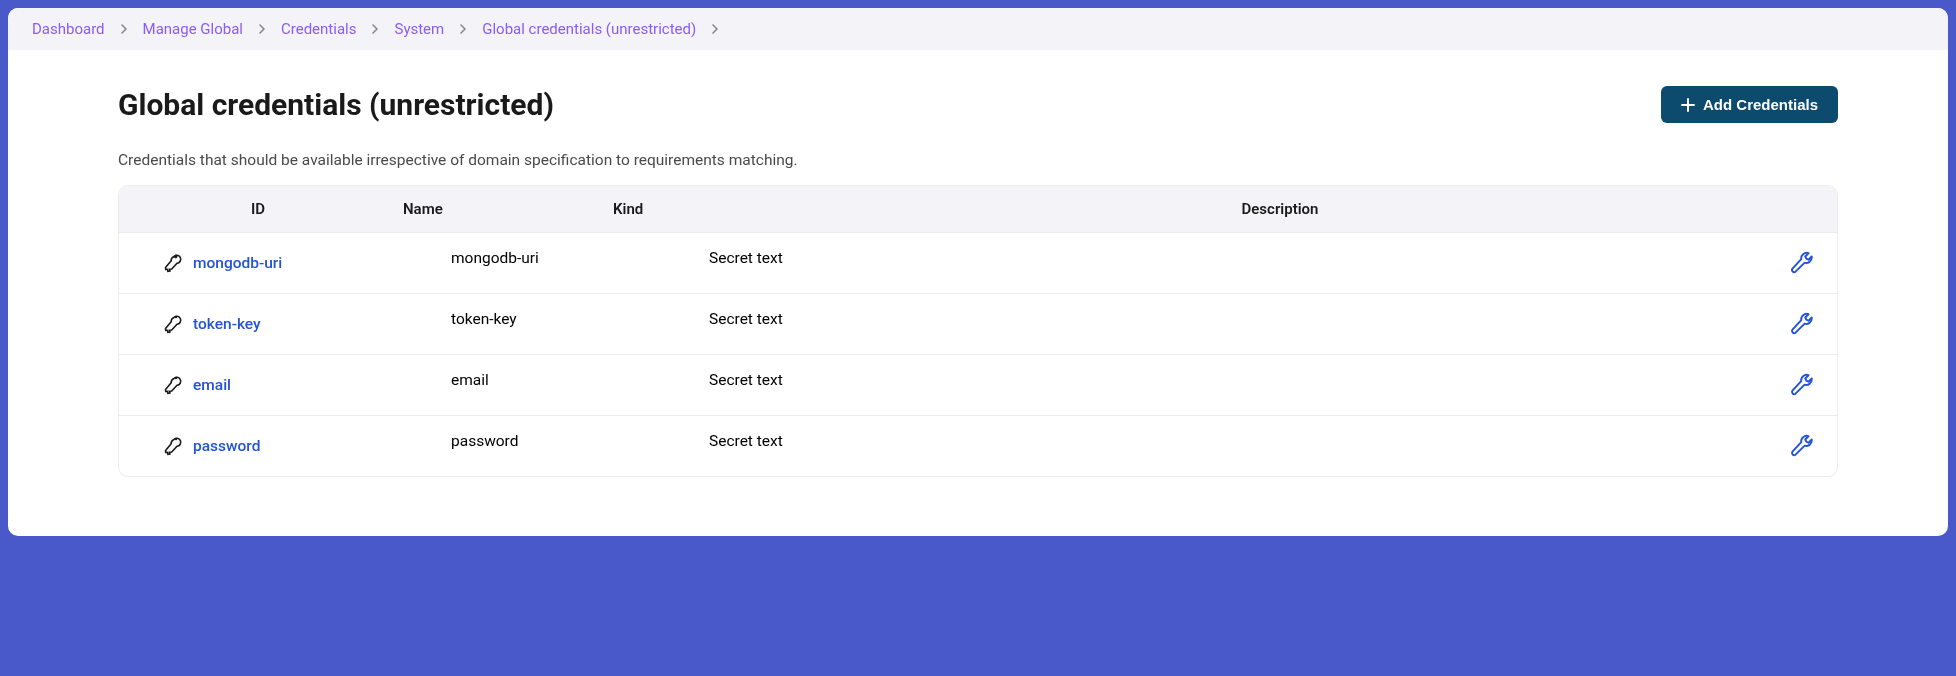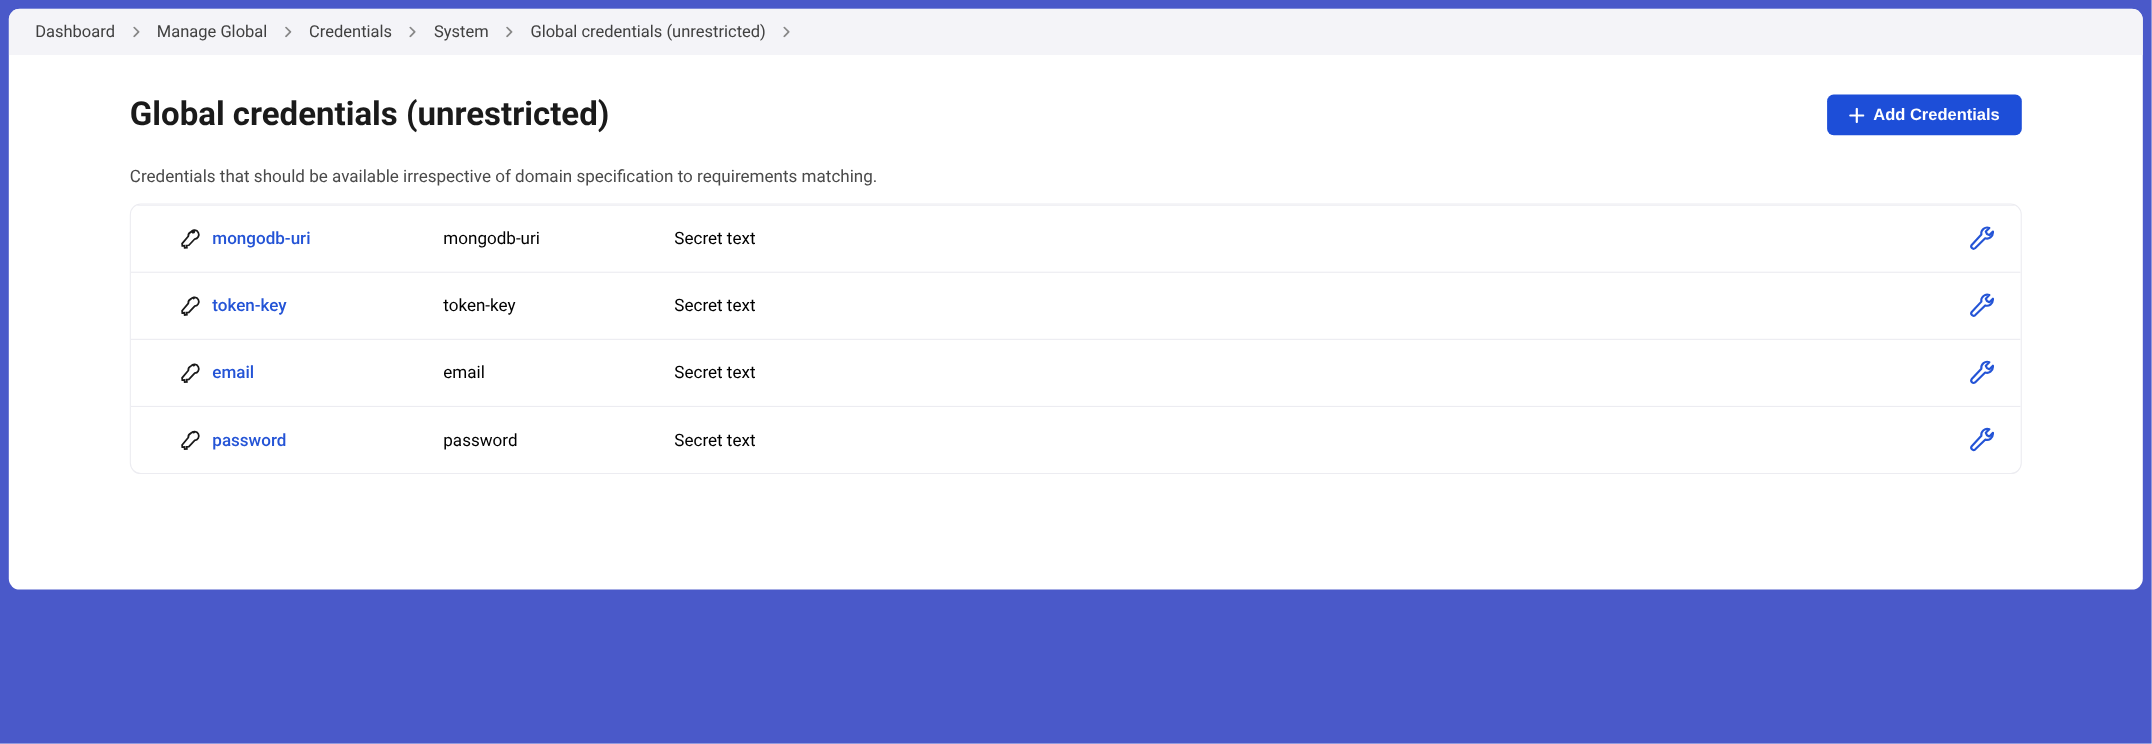--- a/index.html
+++ b/index.html
@@ -18,21 +18,21 @@
   .breadcrumb-bar {
     background: #f4f4f8;
     padding: 12px 24px;
     display: flex;
     align-items: center;
     gap: 14px;
     font-size: 15px;
     color: #333;
   }
   .breadcrumb-item {
-    color: #404040;
+    color: #8b5cf6;
     cursor: pointer;
   }
   .breadcrumb-sep {
     color: #888;
     display: inline-flex;
     align-items: center;
   }
   .content {
     padding: 36px 110px 0 110px;
   }
@@ -41,21 +41,21 @@
     justify-content: space-between;
     align-items: center;
     margin-bottom: 28px;
   }
   .page-title {
     font-size: 30px;
     font-weight: 700;
     color: #1a1a1a;
   }
   .add-btn {
-    background: #1d4ed8;
+    background: #0c4a6e;
     color: #fff;
     border: none;
     border-radius: 6px;
     padding: 10px 20px;
     font-size: 15px;
     font-weight: 600;
     display: inline-flex;
     align-items: center;
     gap: 8px;
     cursor: pointer;
@@ -88,24 +88,24 @@
   .col-name { width: 210px; }
   .col-kind { width: 280px; }
   .col-desc { flex: 1; }
   .col-action { width: 70px; display:flex; align-items:center; justify-content:center;}
   .table-header .col-id { text-align: center; padding-right: 60px;}
   .table-header .col-name { padding-left: 0;}
   .table-header .col-kind { padding-left: 0;}
   .table-header .col-desc { text-align: center; padding-right:100px;}
   .table-row {
     display: flex;
-    align-items: center;
     padding: 16px 0;
     border-top: 1px solid #ececf1;
     font-size: 15.5px;
+    gap: 48px;
   }
   .id-link {
     color: #2454d6;
     cursor: pointer;
     font-weight: 500;
   }
   .key-icon svg { width: 24px; height: 24px; }
   .wrench-icon { cursor: pointer; display:inline-flex;}
   .wrench-icon svg { width: 26px; height: 26px; }
   .cell-id { display:flex; align-items:center; gap:10px; padding-left:40px;}
@@ -157,20 +157,28 @@
               <path d="M7 1 L7 13 M1 7 L13 7" stroke="#fff" stroke-width="2" stroke-linecap="round"></path>
             </svg>
         </span>
         <span>Add Credentials</span>
       </button>
     </div>
 
     <p class="description">Credentials that should be available irrespective of domain specification to requirements matching.</p>
 
     <div class="table">
+      <div class="table-header">
+        <div class="col-icon"></div>
+        <div class="col-id">ID</div>
+        <div class="col-name">Name</div>
+        <div class="col-kind">Kind</div>
+        <div class="col-desc">Description</div>
+        <div class="col-action"></div>
+      </div>
 
       <div class="table-row">
         <div class="col-id cell-id" style="width:284px">
           <span class="key-icon">
             <svg viewBox="0 0 24 24">
                 <path d="M15 8 a4 4 0 1 1 2.8 6.8 L12 20 l-2 0 l0 2 l-2 0 l0 -2 l-2 0 l0 -2 l6.2 -6.2 A4 4 0 0 1 15 8 Z M17 7 a1 1 0 1 0 0.001 0" fill="none" stroke="#1a1a1a" stroke-width="1.6" transform="rotate(-5 12 12)"></path>
                 <circle cx="17" cy="7" r="1.2" fill="#1a1a1a"></circle>
               </svg>
           </span>
           <span class="id-link">mongodb-uri</span>

